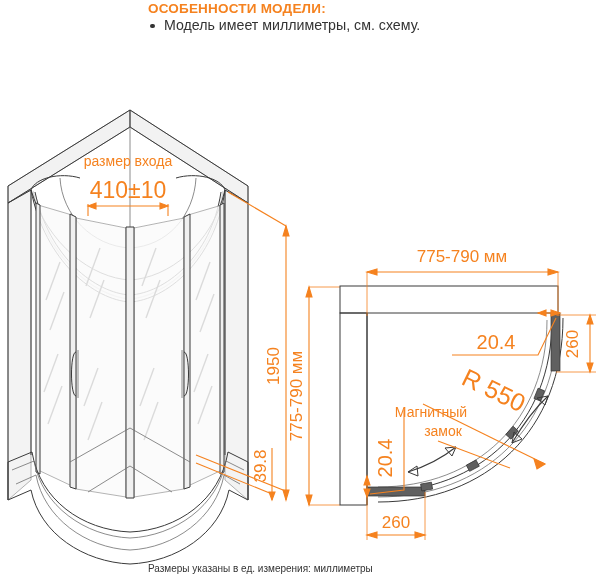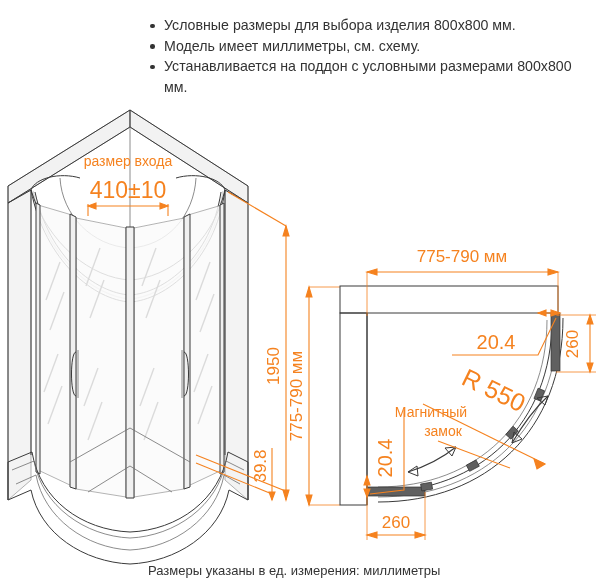--- a/index.html
+++ b/index.html
@@ -5,42 +5,41 @@
   html,body{margin:0;padding:0;background:#ffffff;}
   body{width:600px;height:587px;position:relative;overflow:hidden;
        font-family:"Liberation Sans","DejaVu Sans",sans-serif;color:#2b2b2b;}
   #root{position:absolute;inset:0;}
   .hdr{position:absolute;left:148px;top:1px;font-size:13.5px;font-weight:bold;
        color:#F5821F;letter-spacing:.2px;}
   .bullets{position:absolute;left:148px;top:15px;width:448px;}
   .bullet{position:relative;padding-left:16px;font-size:14.2px;line-height:20.5px;color:#333;}
   .bullet:before{content:"";position:absolute;left:2px;top:8.5px;width:4.5px;height:4.5px;
        border-radius:50%;background:#333;}
-  .caption{position:absolute;left:148px;top:563px;font-size:13px;color:#333;}
+  .caption{position:absolute;left:148px;top:563px;font-size:10px;color:#333;}
   svg{position:absolute;left:0;top:0;}
   .o{fill:none;stroke:#F5821F;stroke-width:1.1;}
   .ofill{fill:#F5821F;}
   .otext{fill:#F5821F;font-family:"Liberation Sans","DejaVu Sans",sans-serif;}
   .k{fill:none;stroke:#3a3a3a;stroke-width:1;}
   .kt{fill:none;stroke:#6e6e6e;stroke-width:.8;}
   .kf{fill:#e9e9e9;stroke:#555;stroke-width:.9;}
   .gl{fill:#fbfbfb;stroke:#8a8a8a;stroke-width:.75;}
   .hl{fill:none;stroke:#d8d8d8;stroke-width:1.4;}
   .dark{fill:#606060;stroke:#333;stroke-width:.7;}
 </style>
 </head>
 <body>
 
 <div id="root">
 
+  <div class="hdr">ОСОБЕННОСТИ МОДЕЛИ:</div>
 
   <div class="bullets">
-    <div class="bullet">Условные размеры для выбора изделия 800х800 мм.</div>
     <div class="bullet">Модель имеет миллиметры, см. схему.</div>
-    <div class="bullet">Устанавливается на поддон с условными размерами 800х800 мм.</div>
   </div>
 
   <svg width="600" height="587" viewBox="0 0 600 587">
 
     <g>
 
       <g>
         <polygon class="kf" points="8,203 8,186 130,110 130,127" opacity=".55"></polygon>
         <polygon class="kf" points="248,203 248,186 130,110 130,127" opacity=".55"></polygon>
         <path class="k" d="M8,203 L8,186 L130,110 L248,186 L248,203"></path>

